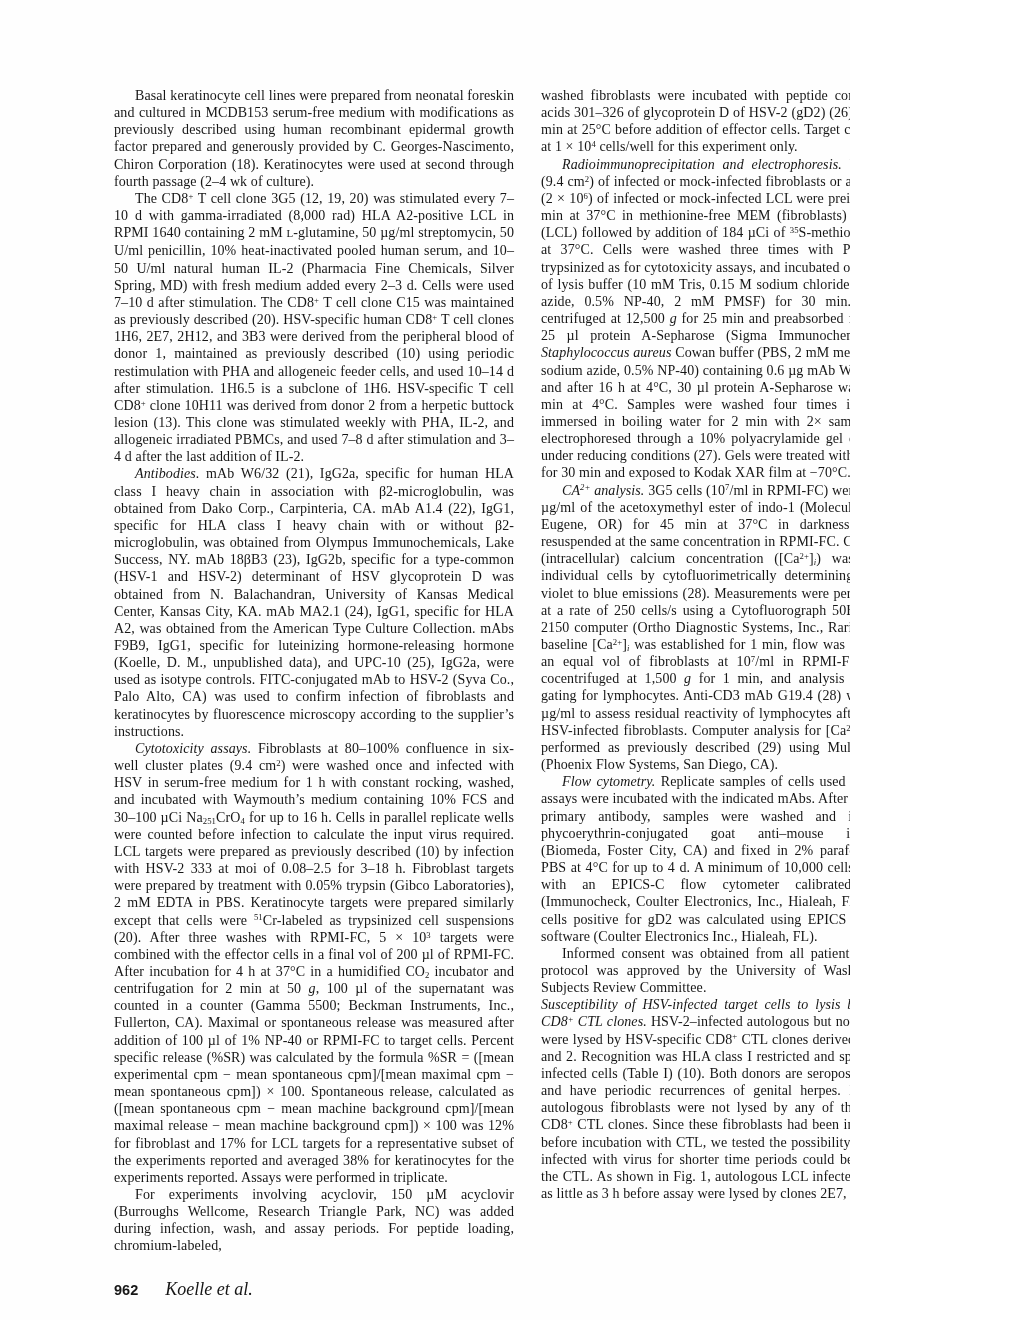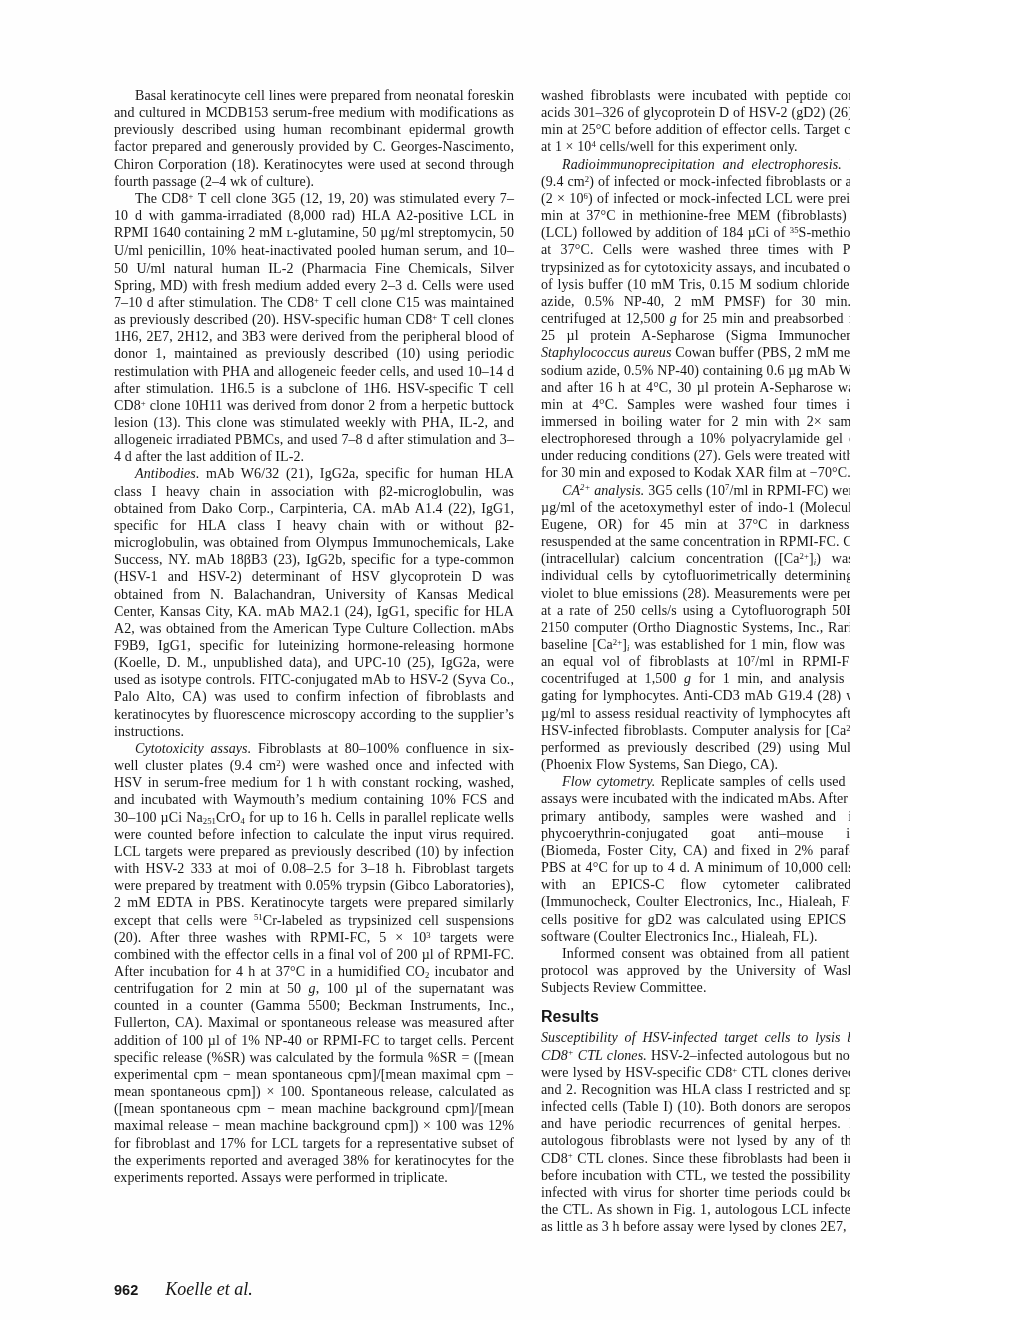--- a/index.html
+++ b/index.html
@@ -61,27 +61,27 @@
 </style>
 </head>
 <body>
 
 <div class="page">
   <div class="column column-left">
       <p class="para indent"><span>Basal keratinocyte cell lines were prepared from neonatal foreskin and cultured in MCDB153 serum-free medium with modifications as previously described using human recombinant epidermal growth factor prepared and generously provided by C. Georges-Nascimento, Chiron Corporation (18). Keratinocytes were used at second through fourth passage (2–4 wk of culture).</span></p>
       <p class="para indent"><span>The CD8</span><span class="s-sup">+</span><span> T cell clone 3G5 (12, 19, 20) was stimulated every 7–10 d with gamma-irradiated (8,000 rad) HLA A2-positive LCL in RPMI 1640 containing 2 mM </span><span class="s-sc">L</span><span>-glutamine, 50 µg/ml streptomycin, 50 U/ml penicillin, 10% heat-inactivated pooled human serum, and 10–50 U/ml natural human IL-2 (Pharmacia Fine Chemicals, Silver Spring, MD) with fresh medium added every 2–3 d. Cells were used 7–10 d after stimulation. The CD8</span><span class="s-sup">+</span><span> T cell clone C15 was maintained as previously described (20). HSV-specific human CD8</span><span class="s-sup">+</span><span> T cell clones 1H6, 2E7, 2H12, and 3B3 were derived from the peripheral blood of donor 1, maintained as previously described (10) using periodic restimulation with PHA and allogeneic feeder cells, and used 10–14 d after stimulation. 1H6.5 is a subclone of 1H6. HSV-specific T cell CD8</span><span class="s-sup">+</span><span> clone 10H11 was derived from donor 2 from a herpetic buttock lesion (13). This clone was stimulated weekly with PHA, IL-2, and allogeneic irradiated PBMCs, and used 7–8 d after stimulation and 3–4 d after the last addition of IL-2.</span></p>
       <p class="para indent"><span class="s-i">Antibodies.</span><span> mAb W6/32 (21), IgG2a, specific for human HLA class I heavy chain in association with β2-microglobulin, was obtained from Dako Corp., Carpinteria, CA. mAb A1.4 (22), IgG1, specific for HLA class I heavy chain with or without β2-microglobulin, was obtained from Olympus Immunochemicals, Lake Success, NY. mAb 18βB3 (23), IgG2b, specific for a type-common (HSV-1 and HSV-2) determinant of HSV glycoprotein D was obtained from N. Balachandran, University of Kansas Medical Center, Kansas City, KA. mAb MA2.1 (24), IgG1, specific for HLA A2, was obtained from the American Type Culture Collection. mAbs F9B9, IgG1, specific for luteinizing hormone-releasing hormone (Koelle, D. M., unpublished data), and UPC-10 (25), IgG2a, were used as isotype controls. FITC-conjugated mAb to HSV-2 (Syva Co., Palo Alto, CA) was used to confirm infection of fibroblasts and keratinocytes by fluorescence microscopy according to the supplier’s instructions.</span></p>
       <p class="para indent"><span class="s-i">Cytotoxicity assays.</span><span> Fibroblasts at 80–100% confluence in six-well cluster plates (9.4 cm</span><span class="s-sup">2</span><span>) were washed once and infected with HSV in serum-free medium for 1 h with constant rocking, washed, and incubated with Waymouth’s medium containing 10% FCS and 30–100 µCi Na</span><span class="s-sub">2</span><span class="s-sub">51</span><span>CrO</span><span class="s-sub">4</span><span> for up to 16 h. Cells in parallel replicate wells were counted before infection to calculate the input virus required. LCL targets were prepared as previously described (10) by infection with HSV-2 333 at moi of 0.08–2.5 for 3–18 h. Fibroblast targets were prepared by treatment with 0.05% trypsin (Gibco Laboratories), 2 mM EDTA in PBS. Keratinocyte targets were prepared similarly except that cells were </span><span class="s-sup">51</span><span>Cr-labeled as trypsinized cell suspensions (20). After three washes with RPMI-FC, 5 × 10</span><span class="s-sup">3</span><span> targets were combined with the effector cells in a final vol of 200 µl of RPMI-FC. After incubation for 4 h at 37°C in a humidified CO</span><span class="s-sub">2</span><span> incubator and centrifugation for 2 min at 50 </span><span class="s-i">g</span><span>, 100 µl of the supernatant was counted in a counter (Gamma 5500; Beckman Instruments, Inc., Fullerton, CA). Maximal or spontaneous release was measured after addition of 100 µl of 1% NP-40 or RPMI-FC to target cells. Percent specific release (%SR) was calculated by the formula %SR = ([mean experimental cpm − mean spontaneous cpm]/[mean maximal cpm − mean spontaneous cpm]) × 100. Spontaneous release, calculated as ([mean spontaneous cpm − mean machine background cpm]/[mean maximal release − mean machine background cpm]) × 100 was 12% for fibroblast and 17% for LCL targets for a representative subset of the experiments reported and averaged 38% for keratinocytes for the experiments reported. Assays were performed in triplicate.</span></p>
+      <p class="para indent"><span>For experiments involving acyclovir, 150 µM acyclovir (Burroughs Wellcome, Research Triangle Park, NC) was added during infection, wash, and assay periods. For peptide loading, chromium-labeled,</span></p>
     </div>
   <div class="column column-right">
       <p class="para"><span>washed fibroblasts were incubated with peptide comprising amino acids 301–326 of glycoprotein D of HSV-2 (gD2) (26) at 1 µM for 60 min at 25°C before addition of effector cells. Target cells were plated at 1 × 10</span><span class="s-sup">4</span><span> cells/well for this experiment only.</span></p>
       <p class="para indent"><span class="s-i">Radioimmunoprecipitation and electrophoresis.</span><span> Replicate wells (9.4 cm</span><span class="s-sup">2</span><span>) of infected or mock-infected fibroblasts or an equal number (2 × 10</span><span class="s-sup">6</span><span>) of infected or mock-infected LCL were preincubated for 50 min at 37°C in methionine-free MEM (fibroblasts) or RPMI 1640 (LCL) followed by addition of 184 µCi of </span><span class="s-sup">35</span><span>S-methionine for 70 min at 37°C. Cells were washed three times with PBS, fibroblasts trypsinized as for cytotoxicity assays, and incubated on ice with 30 µl of lysis buffer (10 mM Tris, 0.15 M sodium chloride, 0.02% sodium azide, 0.5% NP-40, 2 mM PMSF) for 30 min. Lysates were centrifuged at 12,500 </span><span class="s-i">g</span><span> for 25 min and preabsorbed for 30 min with 25 µl protein A-Sepharose (Sigma Immunochemicals). 20 µl </span><span class="s-i">Staphylococcus aureus</span><span> Cowan buffer (PBS, 2 mM methionine, 0.02% sodium azide, 0.5% NP-40) containing 0.6 µg mAb W6/32 was added and after 16 h at 4°C, 30 µl protein A-Sepharose was added for 90 min at 4°C. Samples were washed four times in SAC buffer, immersed in boiling water for 2 min with 2× sample buffer, and electrophoresed through a 10% polyacrylamide gel containing SDS under reducing conditions (27). Gels were treated with 16% salicylate for 30 min and exposed to Kodak XAR film at −70°C.</span></p>
       <p class="para indent"><span class="s-i">CA</span><span class="s-i s-sup">2+</span><span class="s-i"> analysis.</span><span> 3G5 cells (10</span><span class="s-sup">7</span><span>/ml in RPMI-FC) were loaded with 5 µg/ml of the acetoxymethyl ester of indo-1 (Molecular Probes, Inc., Eugene, OR) for 45 min at 37°C in darkness, washed, and resuspended at the same concentration in RPMI-FC. Cytoplasmic free (intracellular) calcium concentration ([Ca</span><span class="s-sup">2+</span><span>]</span><span class="s-i s-sub">i</span><span>) was measured in individual cells by cytofluorimetrically determining their ratio of violet to blue emissions (28). Measurements were performed at 37°C at a rate of 250 cells/s using a Cytofluorograph 50H with a model 2150 computer (Ortho Diagnostic Systems, Inc., Raritan, NJ). When baseline [Ca</span><span class="s-sup">2+</span><span>]</span><span class="s-i s-sub">i</span><span> was established for 1 min, flow was interrupted, and an equal vol of fibroblasts at 10</span><span class="s-sup">7</span><span>/ml in RPMI-FC were added, cocentrifuged at 1,500 </span><span class="s-i">g</span><span> for 1 min, and analysis continued with gating for lymphocytes. Anti-CD3 mAb G19.4 (28) was added at 25 µg/ml to assess residual reactivity of lymphocytes after mixture with HSV-infected fibroblasts. Computer analysis for [Ca</span><span class="s-sup">2+</span><span>]</span><span class="s-i s-sub">i</span><span> vs. time was performed as previously described (29) using Multitime software (Phoenix Flow Systems, San Diego, CA).</span></p>
       <p class="para indent"><span class="s-i">Flow cytometry.</span><span> Replicate samples of cells used for cytotoxicity assays were incubated with the indicated mAbs. After incubation with primary antibody, samples were washed and incubated with phycoerythrin-conjugated goat anti–mouse immunoglobulin (Biomeda, Foster City, CA) and fixed in 2% paraformaldehyde in PBS at 4°C for up to 4 d. A minimum of 10,000 cells were analyzed with an EPICS-C flow cytometer calibrated with beads (Immunocheck, Coulter Electronics, Inc., Hialeah, FL). The percent cells positive for gD2 was calculated using EPICS and Cytologics software (Coulter Electronics Inc., Hialeah, FL).</span></p>
       <p class="para indent"><span>Informed consent was obtained from all patients. The research protocol was approved by the University of Washington Human Subjects Review Committee.</span></p>
-      <h2 class="section-heading">Results</h2>
       <p class="para"><span class="s-i">Susceptibility of HSV-infected target cells to lysis by HSV-specific CD8</span><span class="s-i s-sup">+</span><span class="s-i"> CTL clones.</span><span> HSV-2–infected autologous but not allogenic LCL were lysed by HSV-specific CD8</span><span class="s-sup">+</span><span> CTL clones derived from donors 1 and 2. Recognition was HLA class I restricted and specific for HSV-infected cells (Table I) (10). Both donors are seropositive for HSV-2 and have periodic recurrences of genital herpes. HSV-2–infected autologous fibroblasts were not lysed by any of the HSV-specific CD8</span><span class="s-sup">+</span><span> CTL clones. Since these fibroblasts had been infected for 18 h before incubation with CTL, we tested the possibility that fibroblasts infected with virus for shorter time periods could be recognized by the CTL. As shown in Fig. 1, autologous LCL infected with HSV for as little as 3 h before assay were lysed by clones 2E7,</span></p>
     </div>
   <div class="footer">
     <span class="page-number">962</span>
     <span class="running-title">Koelle et al.</span>
   </div>
 </div>
 
 </body></html>

